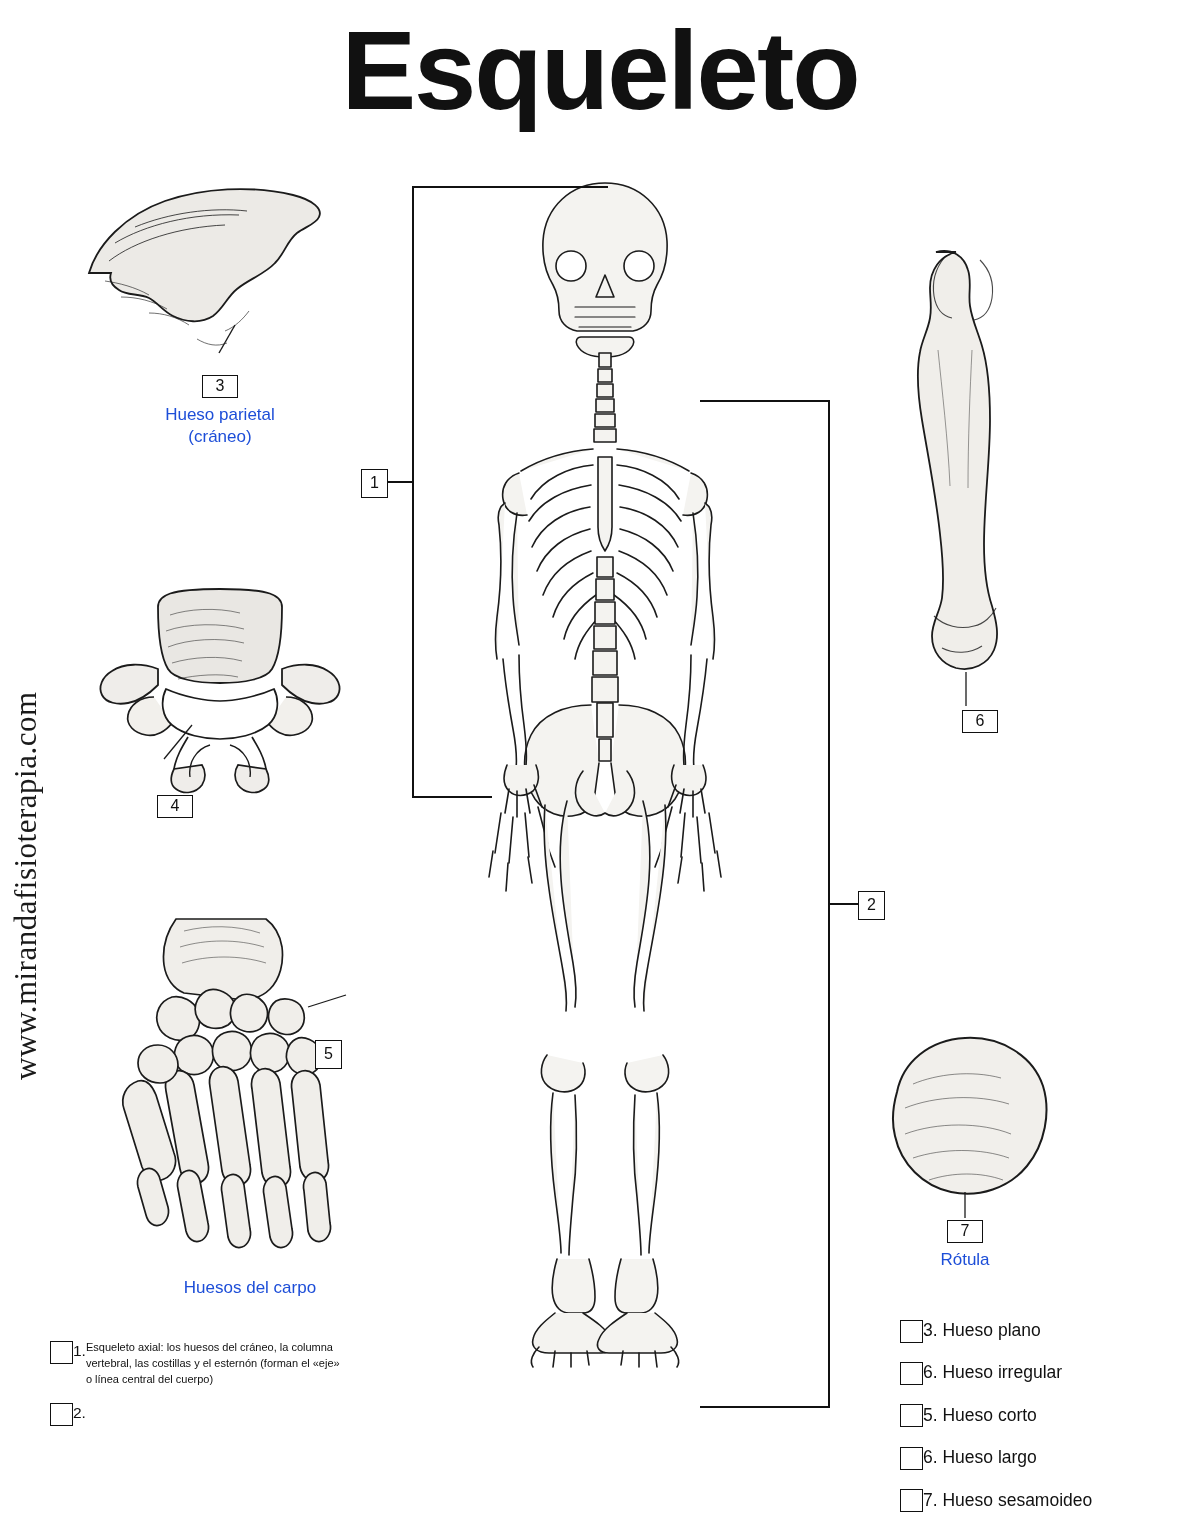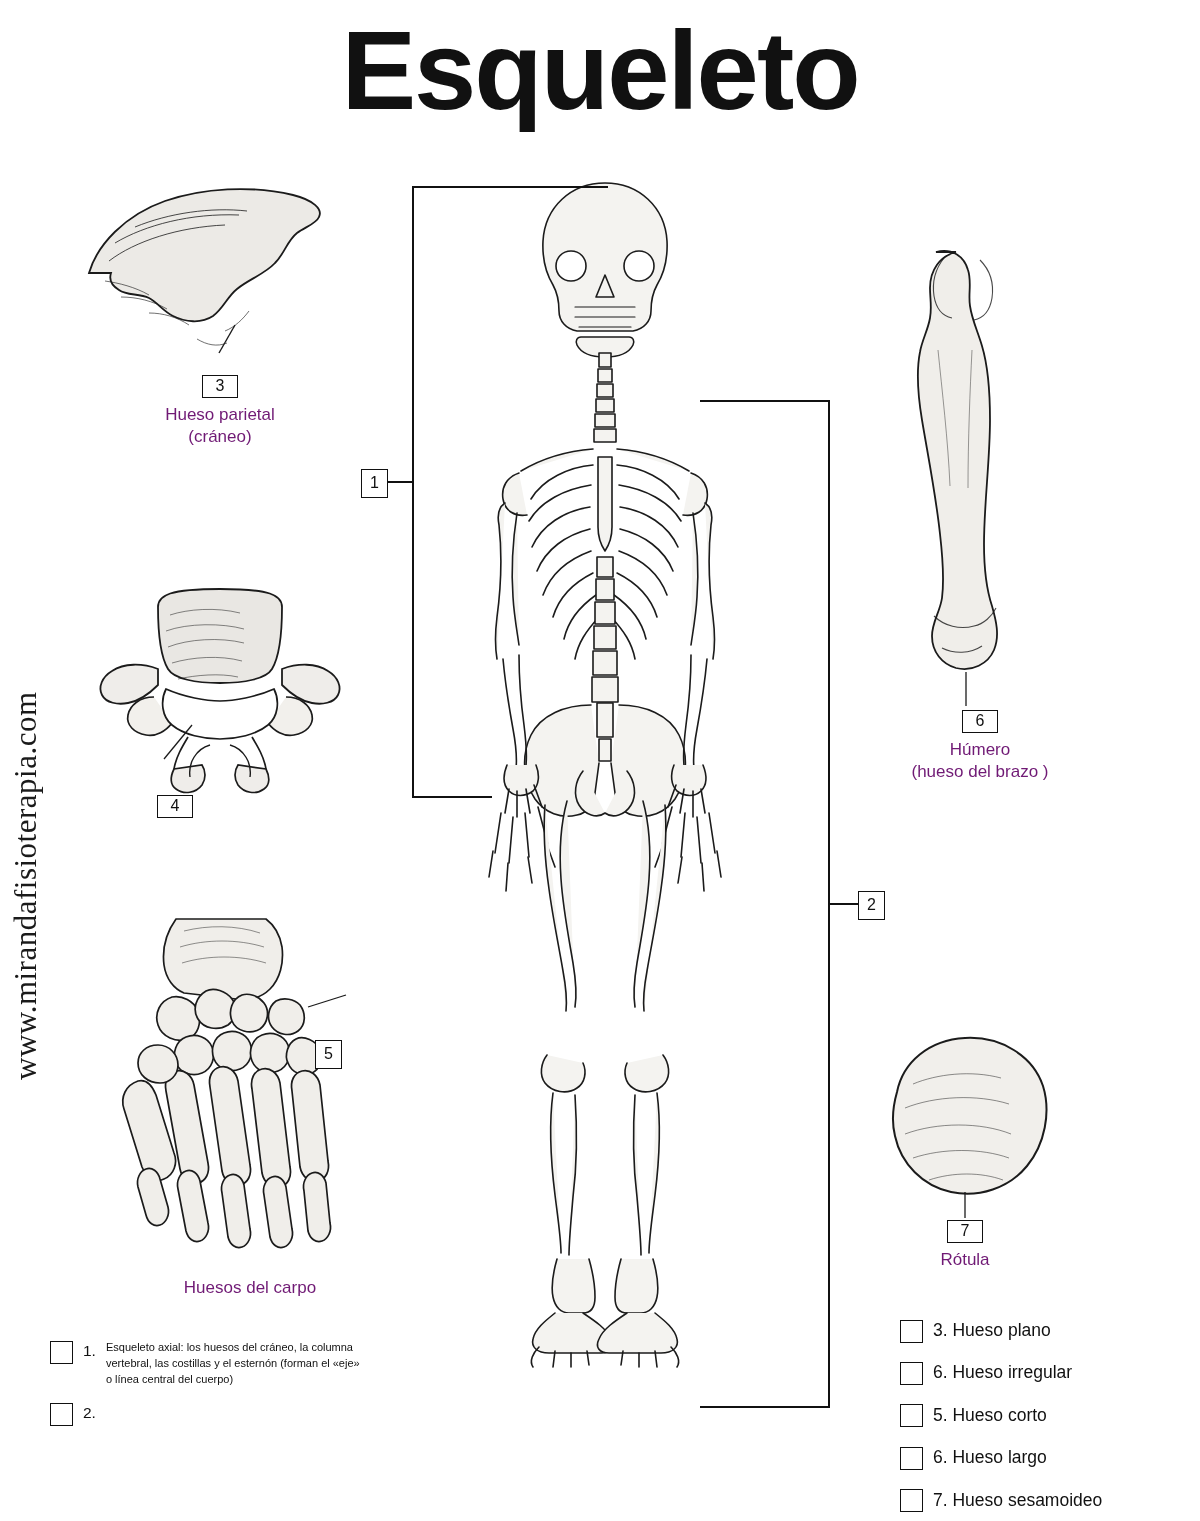--- a/index.html
+++ b/index.html
@@ -46,21 +46,21 @@
   }
 
   
   .figure {
     position: absolute;
   }
   .fig-caption {
     text-align: center;
     font-size: 17px;
     line-height: 1.3;
-    color: #701a75;
+    color: #1d4ed8;
     margin-top: 6px;
     white-space: pre-line;
   }
   .num-box {
     display: inline-block;
     border: 1.6px solid #111;
     min-width: 22px;
     padding: 2px 6px 3px 6px;
     font-size: 16px;
     line-height: 1;
@@ -76,21 +76,20 @@
     width: 21px;
     height: 21px;
     border: 1.6px solid #111;
     background: #fff;
     flex: 0 0 auto;
     margin-top: 1px;
   }
   .legend-row {
     display: flex;
     align-items: flex-start;
-    gap: 10px;
     margin-bottom: 14px;
   }
   .legend-text {
     font-size: 11px;
     line-height: 1.45;
     color: #111;
     white-space: pre-line;
   }
 
   #legend-left {
@@ -306,22 +305,20 @@
   <svg class="ill" width="200" height="470" viewBox="0 0 200 470" xmlns="http://www.w3.org/2000/svg">
     <path d="M76 12c-16 4-26 18-26 36 0 10 2 20 0 30-2 12-8 22-10 34-4 20-2 44 2 68 6 36 14 76 18 114 3 26 4 48 2 64-2 14-10 24-10 38 0 16 10 28 24 32 16 4 32-4 38-18 6-14 2-30-2-44-6-18-8-40-8-62 0-40 6-84 6-124 0-28-2-54-8-74-4-14-10-26-12-40-2-12 2-24-2-36-4-14-16-22-32-18z" fill="#f0eeea" stroke="#1b1b1b" stroke-width="1.8"></path>
     <path d="M64 18c-8 10-12 24-10 38 2 12 8 20 18 22M100 20c10 10 14 24 12 38-2 12-8 20-18 22" fill="none" stroke="#1b1b1b" stroke-width="1.1" opacity="0.8"></path>
     <path d="M58 110c4 40 10 90 12 136M92 110c-2 40-4 90-4 138" fill="none" stroke="#1b1b1b" stroke-width="0.8" opacity="0.55"></path>
     <path d="M54 376c10 10 26 14 40 10 10-2 18-10 22-18M62 408c12 6 28 6 40-2" fill="none" stroke="#1b1b1b" stroke-width="1.1" opacity="0.8"></path>
     <path d="M86 432l0 34" fill="none" stroke="#1b1b1b" stroke-width="1.3"></path>
   </svg>
   <div class="num-wrap">
     <span class="num-box">6</span>
   </div>
-  <div class="fig-caption">Húmero
-(hueso del brazo )</div>
 </div>
 
 <div class="figure" id="fig-rotula">
   <svg class="ill" width="220" height="190" viewBox="0 0 220 190" xmlns="http://www.w3.org/2000/svg">
     <path d="M42 62c6-30 32-52 68-54 36-2 68 18 78 48 8 26 2 58-16 80-18 22-48 32-76 26-28-6-50-28-56-56-4-16-2-30 2-44z" fill="#f1efeb" stroke="#1b1b1b" stroke-width="2"></path>
     <g fill="none" stroke="#1b1b1b" stroke-width="0.9" opacity="0.55">
       <path d="M58 54c24-10 58-14 88-6M50 78c30-12 72-14 104-4M50 104c32-12 76-12 106 0M58 128c30-10 68-10 96 0M74 150c24-8 52-8 74 0"></path>
     </g>
     <path d="M110 162l0 26" fill="none" stroke="#1b1b1b" stroke-width="1.3"></path>
   </svg>

